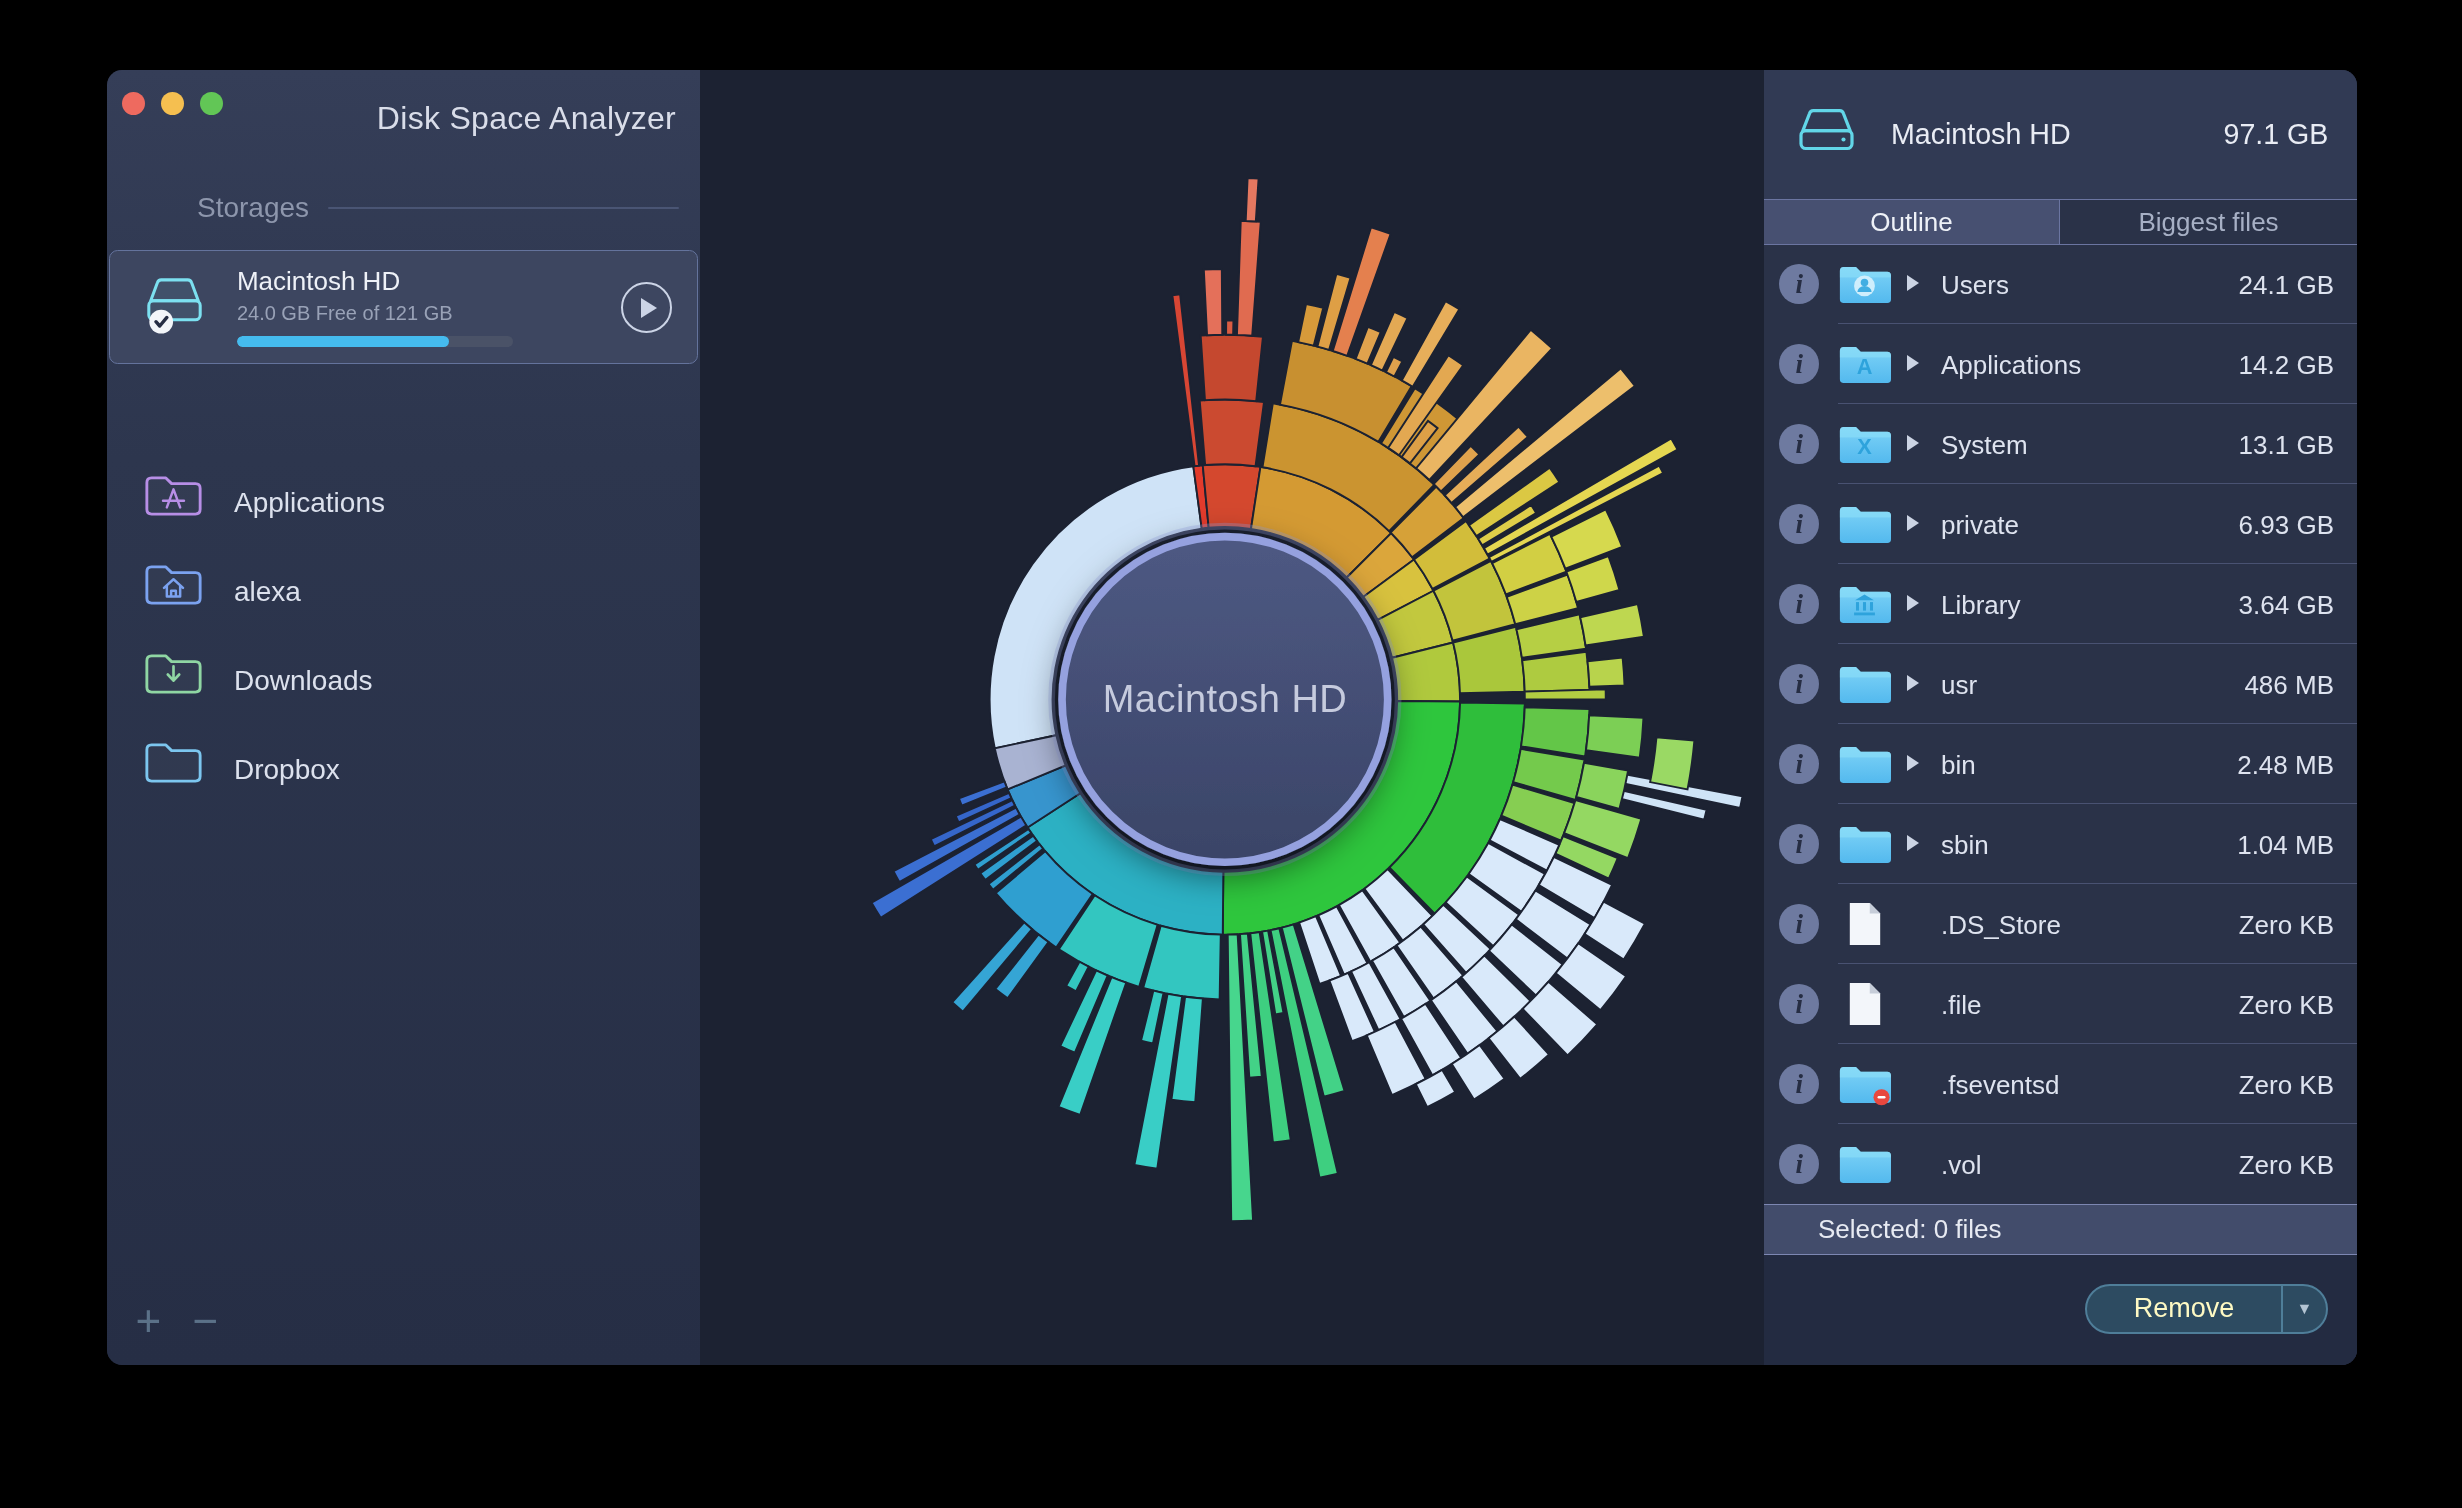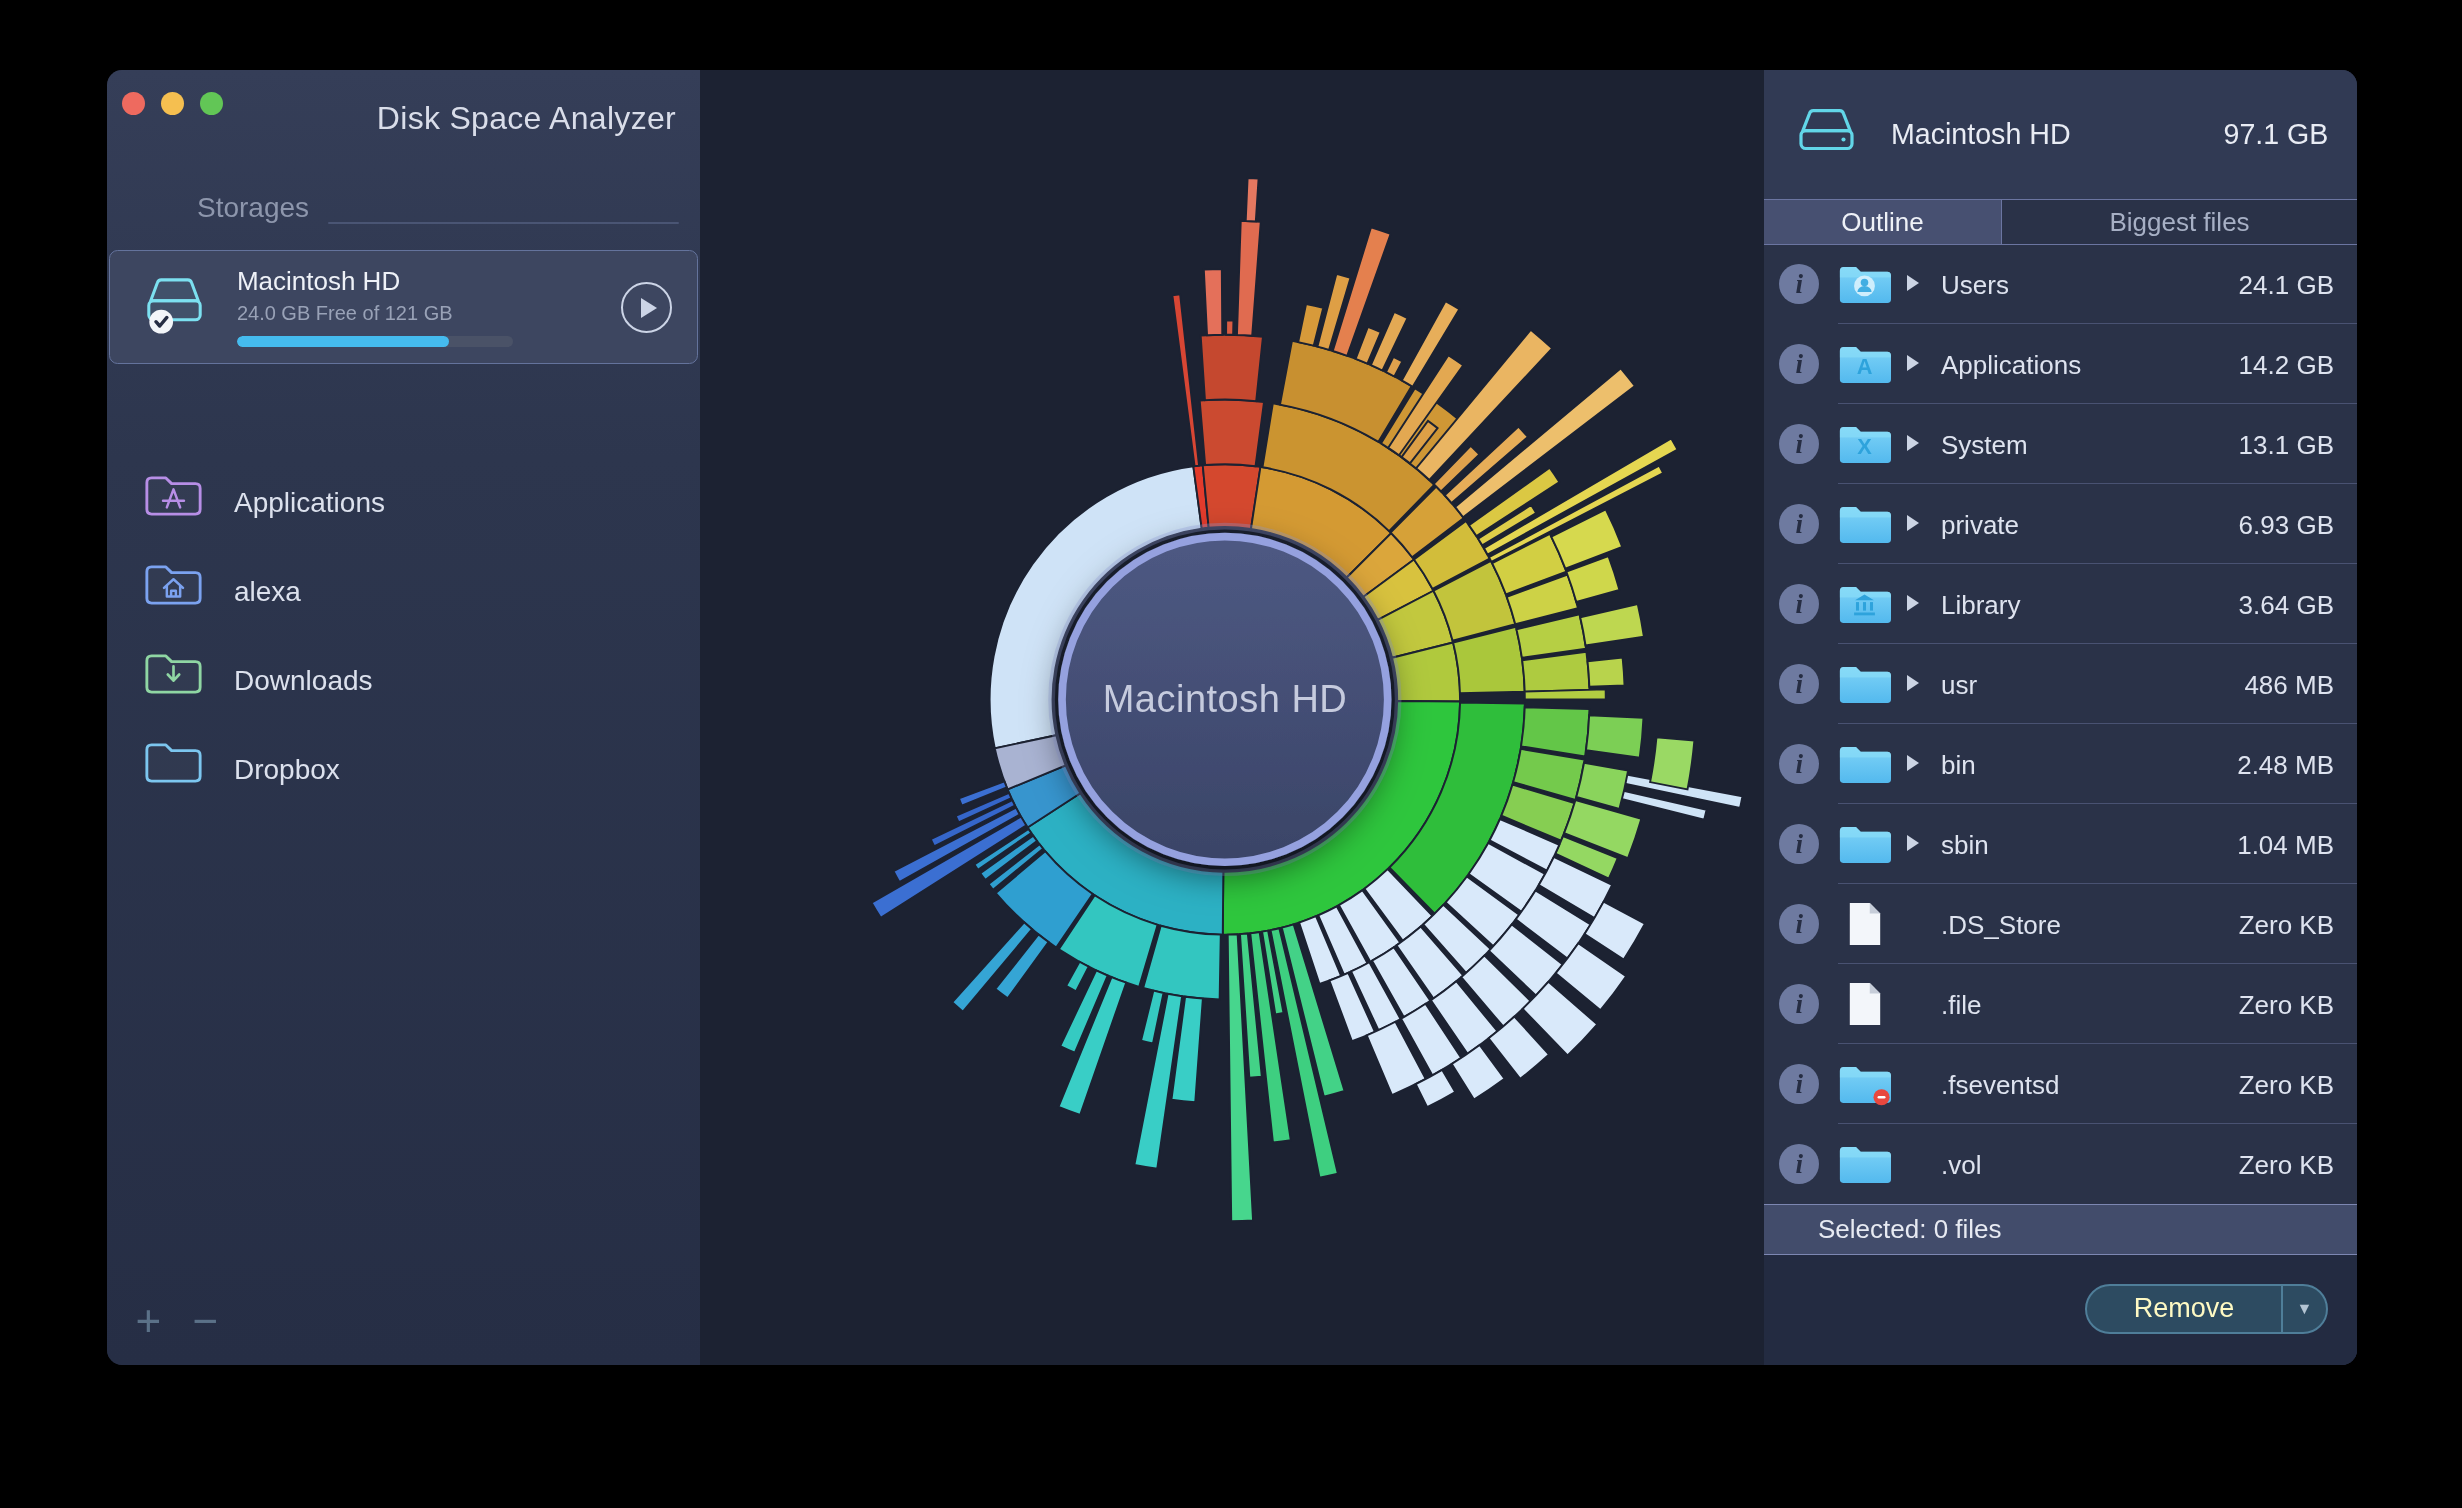--- a/index.html
+++ b/index.html
@@ -8,21 +8,21 @@
   .window { position:absolute; left:107px; top:70px; width:2250px; height:1295px;
             border-radius:15.2px; overflow:hidden; background:#1c2232; }
 
   
   .sidebar { position:absolute; left:0; top:0; width:593px; height:1295px;
              background:linear-gradient(180deg,#353e58 0%, #2d364e 30%, #262e45 100%); }
   .tl { position:absolute; top:22px; width:23px; height:23px; border-radius:50%; }
   .tl.t0 { left:15.2px; } .tl.t1 { left:54px; } .tl.t2 { left:93px; }
   .app-title { position:absolute; top:29.5px; right:24px; font-size:32px; font-weight:500;
                color:#d9dde9; letter-spacing:0.3px;margin-left:33px; }
-  .section { position:absolute; left:90px; right:21px; display:flex; align-items:flex-end; }
+  .section { position:absolute; left:90px; right:21px; display:flex; align-items:center; }
   .section .lbl { font-size:28px; color:#8d96ac; white-space:nowrap; }
   .section .rule { flex:1; height:1.9px; background:#4a5574; margin-left:19px; border-radius:1px; }
   .sec-storages { top:122px; }
   .sec-fav { top:332px; }
 
   .storage-row { position:absolute; left:1.9px; top:180px; width:589px; height:114px;
                  background:#3d4660; border:1.9px solid #64739c; border-radius:8.6px; }
   .drive-icon { position:absolute; left:35px; top:24px; }
   .st-name { position:absolute; left:127px; top:15.2px; font-size:26px; color:#eef1f7; }
   .st-sub  { position:absolute; left:127px; top:51px; font-size:20px; color:#99a2b7; }
@@ -49,21 +49,21 @@
 
   
   .panel { position:absolute; left:1657px; top:0; width:593px; height:1295px; background:#2a3248; }
   .p-header { position:absolute; left:0; top:0; width:593px; height:129px; background:#313a54; }
   .p-disk { position:absolute; left:32px; top:36px; }
   .p-name { position:absolute; left:127px; top:48px; font-size:28.6px; color:#e9ecf4; }
   .p-size { position:absolute; right:28.6px; top:48px; font-size:28.6px; color:#e9ecf4; }
   .tabs { position:absolute; left:0; top:129px; width:593px; height:46px; display:flex;
           border-top:1.9px solid #6b75a1; border-bottom:1.9px solid #6b75a1; }
   .tab { display:flex; align-items:center; justify-content:center; font-size:26px; }
-  .tab.active { width:237px; background:#475071; color:#eef1f7; }
+  .tab.active { width:295px; background:#475071; color:#eef1f7; }
   .tab.inactive { flex:1; background:#2a3248; color:#a7b0c5; border-left:1.9px solid #6b75a1; }
 
   .rows { position:absolute; left:0; top:174px; width:593px; height:960px; }
   .prow { position:relative; height:80px; }
   .prow::after { content:''; position:absolute; left:74px; right:0; bottom:0; height:1px;
                  background:rgba(98,110,150,.55); }
   .prow:last-child::after { display:none; }
   .info { position:absolute; left:15.2px; top:20px; width:40px; height:40px; border-radius:50%;
           background:#6e7aa0; display:flex; align-items:center; justify-content:center; }
   .info .ii { font-family:"Liberation Serif", serif; font-style:italic; font-weight:700;

